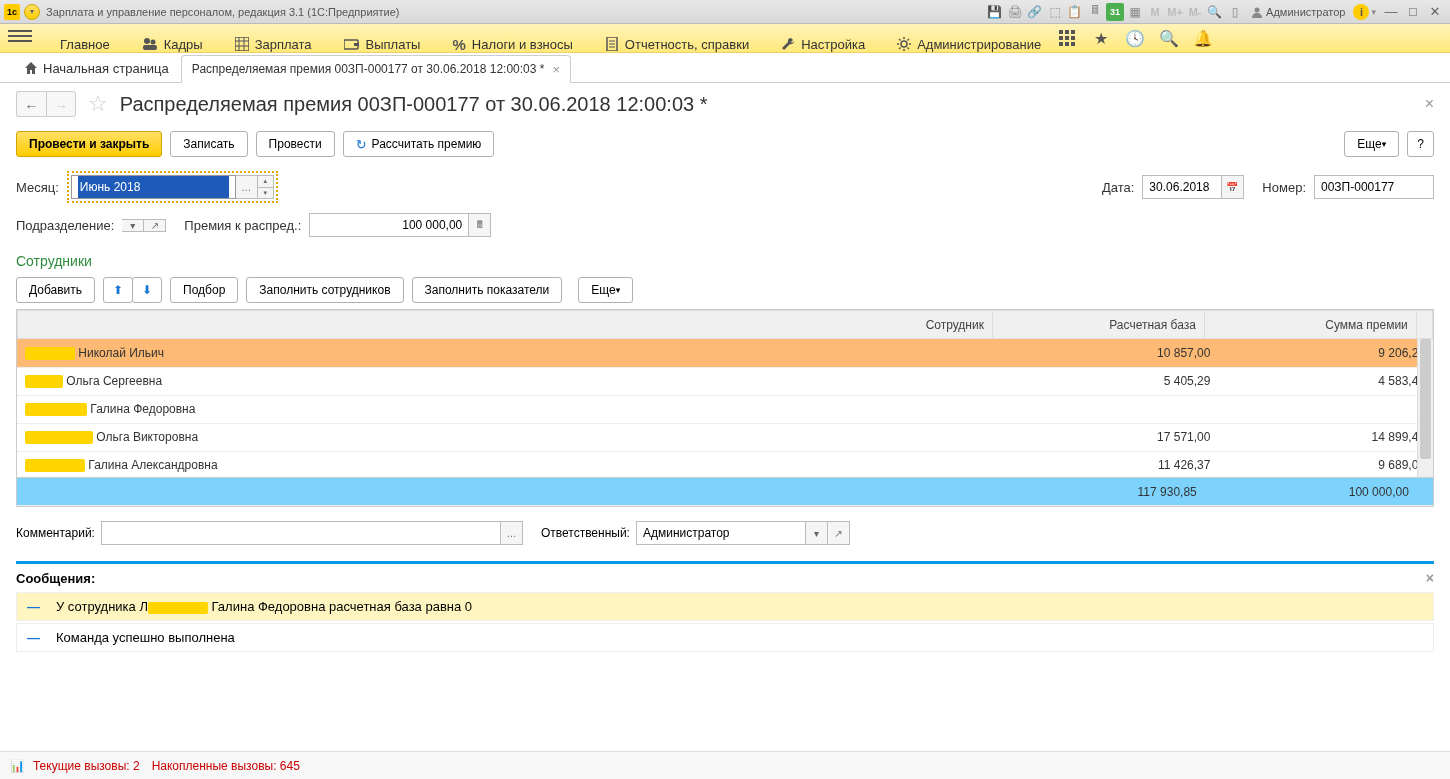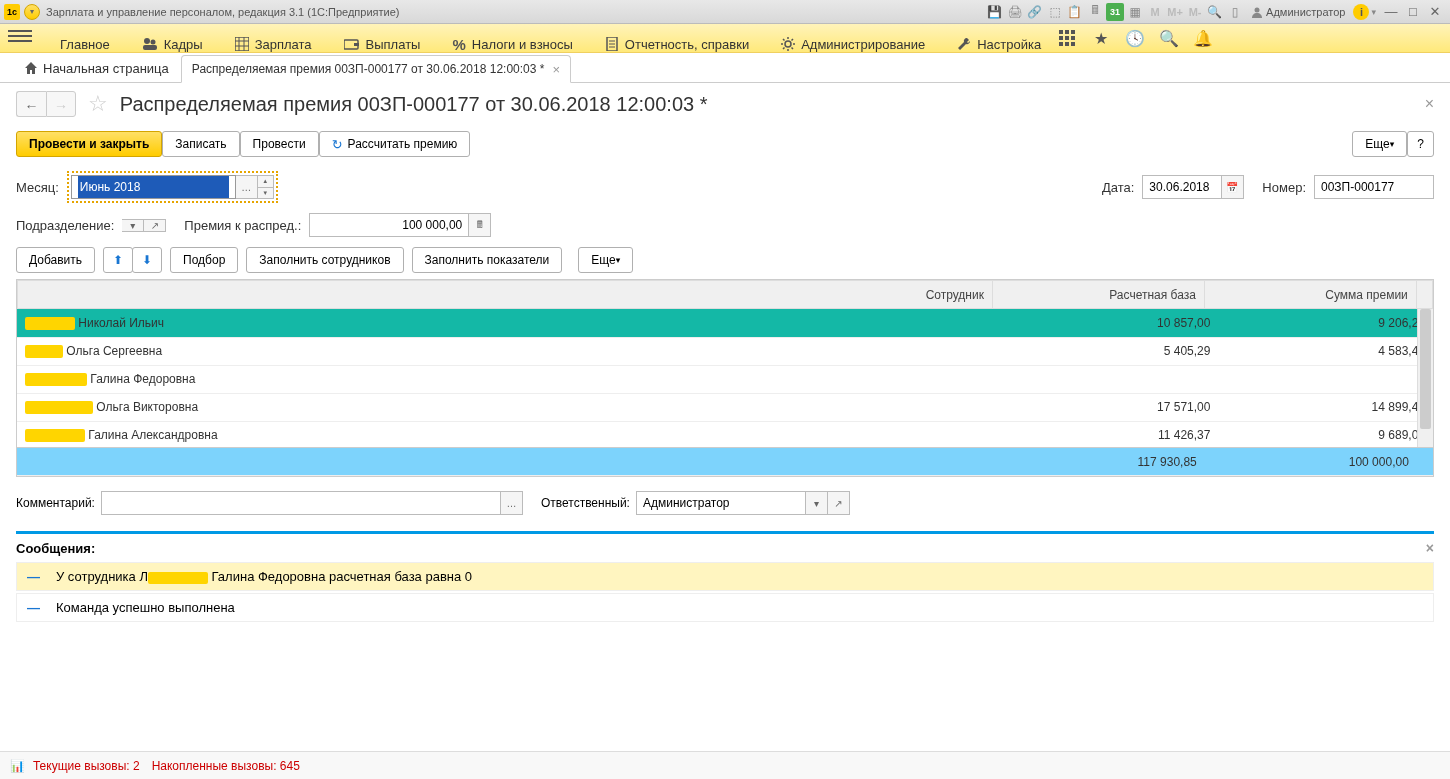--- a/index.html
+++ b/index.html
@@ -41,21 +41,21 @@
 .content { padding: 8px 16px; background: #fff; height: calc(779px - 24px - 40px - 30px - 28px); overflow: hidden; display: flex; flex-direction: column; }
 
 .header-row { display: flex; align-items: center; margin-bottom: 14px; }
 .header-row .nav-btn { width: 30px; height: 26px; border: 1px solid #ccc; background: #f7f7f7; display: flex; align-items: center; justify-content: center; cursor: pointer; font-size: 14px; color: #666; }
 .header-row .nav-btn:first-child { border-right: none; border-radius: 3px 0 0 3px; }
 .header-row .nav-btn:nth-child(2) { border-radius: 0 3px 3px 0; color: #ccc; }
 .header-row .star { margin: 0 12px; color: #ccc; font-size: 22px; cursor: pointer; }
 .header-row h1 { font-size: 20px; font-weight: normal; color: #333; }
 .header-row .close-page { margin-left: auto; color: #999; font-size: 16px; cursor: pointer; }
 
-.toolbar { display: flex; align-items: center; margin-bottom: 14px; }
+.toolbar { display: flex; align-items: center; gap: 8px; margin-bottom: 14px; }
 .btn { height: 26px; padding: 0 12px; border: 1px solid #b0b0b0; background: #fff; border-radius: 3px; font-size: 12px; cursor: pointer; display: inline-flex; align-items: center; }
 .btn.primary { background: linear-gradient(to bottom, #ffe066, #ffcc00); border-color: #d4a500; font-weight: bold; }
 .btn .refresh-icon { color: #1976d2; margin-right: 5px; font-size: 13px; }
 .toolbar .spacer { flex: 1; }
 .btn.more::after { content: ' ▾'; font-size: 9px; }
 .btn.help { padding: 0 9px; }
 
 .form-row { display: flex; align-items: center; gap: 8px; margin-bottom: 10px; flex-wrap: wrap; }
 .form-row label { font-size: 13px; color: #333; }
 .input-group { display: flex; align-items: stretch; }
@@ -74,21 +74,21 @@
 .icon-btn { width: 30px; height: 26px; border: 1px solid #b0b0b0; background: #fff; border-radius: 3px; display: flex; align-items: center; justify-content: center; cursor: pointer; }
 .icon-btn.up { color: #1976d2; }
 .icon-btn.down { color: #1976d2; }
 
 .table-wrap { border: 1px solid #ccc; height: 198px; position: relative; display: flex; flex-direction: column; }
 .table { width: 100%; border-collapse: collapse; table-layout: fixed; }
 .table th { background: #f0f0f0; border: 1px solid #ddd; padding: 6px 8px; text-align: right; font-weight: normal; color: #444; font-size: 12px; height: 28px; }
 .table th.num, .table td.num { text-align: right; }
 .tbody-wrap { flex: 1; overflow-y: auto; }
 .table td { border-bottom: 1px solid #eee; padding: 5px 8px; font-size: 12px; color: #333; height: 28px; }
-.table tr.selected td { background: #14b8a6; margin-left: 44px; }
+.table tr.selected td { background: #fdba74; margin-left: 44px; }
 .table tr.yellow-name .redact { background: #ffd500; display: inline-block; height: 13px; border-radius: 2px; vertical-align: middle; }
 .totals-row td { background: #7dd3fc; font-weight: normal; border-top: 1px solid #ccc; }
 .scroll-ind { position: absolute; right: 0; top: 29px; bottom: 29px; width: 16px; background: #f0f0f0; border-left: 1px solid #ddd; }
 .scroll-ind::before { content:''; position: absolute; top: 0; left: 2px; right: 2px; height: 120px; background: #ccc; border-radius: 2px; }
 
 .bottom-row { display: flex; align-items: center; gap: 6px; margin-top: 14px; }
 
 .messages { margin-top: 16px; }
 .messages-sep { height: 3px; background: #0099e5; margin-bottom: 4px; }
 .messages-header { display: flex; align-items: center; font-weight: bold; font-size: 13px; padding: 2px 0 6px 0; }
@@ -186,30 +186,30 @@
       <svg width="14" height="14">
         <rect x="2" y="0" width="10" height="14" fill="none" stroke="#555" stroke-width="1.5"></rect>
         <line x1="4" y1="4" x2="10" y2="4" stroke="#555"></line>
         <line x1="4" y1="7" x2="10" y2="7" stroke="#555"></line>
         <line x1="4" y1="10" x2="10" y2="10" stroke="#555"></line>
       </svg>
       <span>Отчетность, справки</span>
     </div>
   <div class="menu-item">
       <svg width="14" height="14">
+        <path d="M10 1a3 3 0 0 0-3 4L1 11l2 2 6-6a3 3 0 0 0 4-3l-2 2-1-1 2-2z" fill="#555"></path>
+      </svg>
+      <span>Настройка</span>
+    </div>
+  <div class="menu-item">
+      <svg width="14" height="14">
         <circle cx="7" cy="7" r="3" fill="none" stroke="#555" stroke-width="1.5"></circle>
         <path d="M7 0v2M7 12v2M0 7h2M12 7h2M2 2l1.5 1.5M10.5 10.5L12 12M12 2l-1.5 1.5M3.5 10.5L2 12" stroke="#555" stroke-width="1.5"></path>
       </svg>
       <span>Администрирование</span>
-    </div>
-  <div class="menu-item">
-      <svg width="14" height="14">
-        <path d="M10 1a3 3 0 0 0-3 4L1 11l2 2 6-6a3 3 0 0 0 4-3l-2 2-1-1 2-2z" fill="#555"></path>
-      </svg>
-      <span>Настройка</span>
     </div>
   <div class="spacer"></div>
   <div class="right-icons">
     <div class="right-icon">
         <div class="apps-icon">
           <span></span>
           <span></span>
           <span></span>
           <span></span>
           <span></span>
@@ -290,20 +290,21 @@
       <div class="input-btn">▾</div>
       <div class="input-btn">↗</div>
     </div>
     <label style="margin-left:10px">Премия к распред.:</label>
     <div class="input-group">
       <input class="input w-amount num-input" value="100 000,00" style="">
       <div class="input-btn">🖩</div>
     </div>
   </div>
 
+  <div class="section-title">Сотрудники</div>
 
   <div class="tbl-toolbar">
     <button class="btn">Добавить</button>
     <div style="display:flex">
       <div class="icon-btn up">⬆</div>
       <div class="icon-btn down" style="margin-left:-1px">⬇</div>
     </div>
     <button class="btn">Подбор</button>
     <button class="btn">Заполнить сотрудников</button>
     <button class="btn">Заполнить показатели</button>

